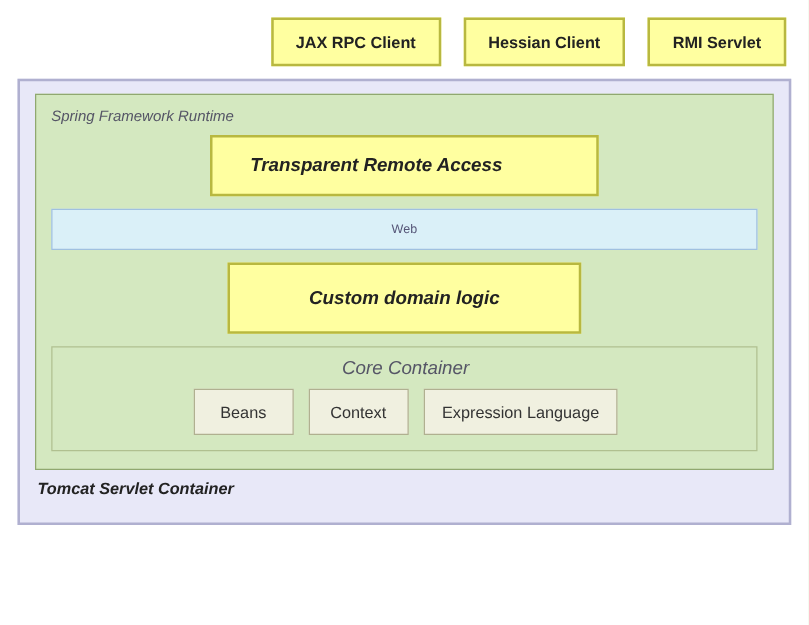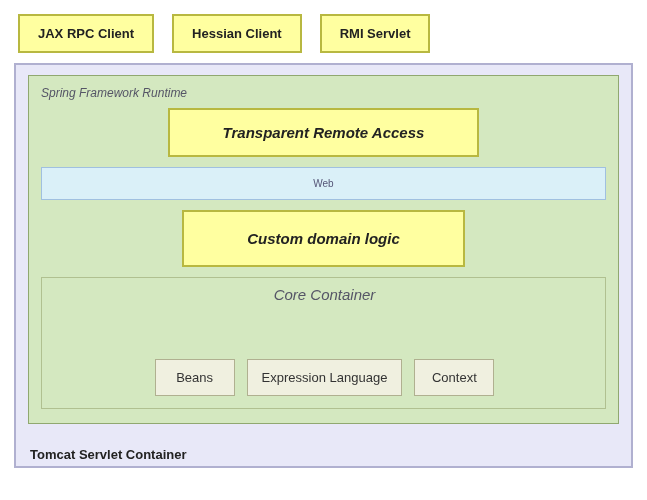--- a/index.html
+++ b/index.html
@@ -7,21 +7,21 @@
       width: 647px;
       height: 500px;
       font-family: Arial, sans-serif;
       background: #fff;
       overflow: hidden;
     }
 
     .top-clients {
       display: flex;
       flex-direction: row;
-      justify-content: flex-start;
+      justify-content: flex-end;
       align-items: center;
       gap: 18px;
       padding: 14px 18px 10px 18px;
     }
 
     .client-box {
       border: 2px solid #b8b840;
       background: #ffffa0;
       padding: 10px 18px;
       font-size: 13px;
@@ -34,24 +34,25 @@
     .main-outer {
       margin: 0 14px 10px 14px;
       border: 2px solid #b0b0d0;
       background: #e8e8f8;
       padding: 10px 12px 12px 12px;
       position: relative;
     }
 
     .tomcat-label {
       position: absolute;
-      bottom: 4px;
+      bottom: 20px;
       left: 14px;
       font-size: 13px;
       font-weight: bold;
+      font-style: italic;
       color: #222;
     }
 
     .spring-runtime-box {
       border: 1.5px solid #90a870;
       background: #d4e8c0;
       padding: 10px 12px 14px 12px;
       position: relative;
       margin-bottom: 30px;
     }
@@ -64,21 +65,20 @@
     }
 
     .transparent-remote-access {
       border: 2px solid #b8b840;
       background: #ffffa0;
       padding: 14px 30px;
       font-size: 15px;
       font-weight: bold;
       font-style: italic;
       color: #222;
-      text-align: center;
       width: 55%;
       margin: 0 auto 10px auto;
     }
 
     .web-bar {
       border: 1.5px solid #a0c0e0;
       background: #daf0f8;
       padding: 10px;
       text-align: center;
       font-size: 10px;
@@ -122,21 +122,20 @@
     }
 
     .module-box {
       border: 1.5px solid #b0b090;
       background: #f0f0e0;
       padding: 10px 14px;
       font-size: 13px;
       color: #333;
       text-align: center;
       min-width: 80px;
-      margin-top: 48px;
     }
   </style>
 </head>
 <body>
 
 <div class="top-clients">
   <div class="client-box">
     <span>JAX RPC Client</span>
   </div>
   <div class="client-box">
@@ -163,23 +162,23 @@
       <span>Custom domain logic</span>
     </div>
 
     <div class="core-container-box">
       <div class="core-container-label">Core Container</div>
       <div class="core-modules">
         <div class="module-box">
           <span>Beans</span>
         </div>
         <div class="module-box">
-          <span>Expression Language</span>
+          <span>Context</span>
         </div>
         <div class="module-box">
-          <span>Context</span>
+          <span>Expression Language</span>
         </div>
       </div>
     </div>
   </div>
 
   <div class="tomcat-label">Tomcat Servlet Container</div>
 </div>
 
 </body></html>

